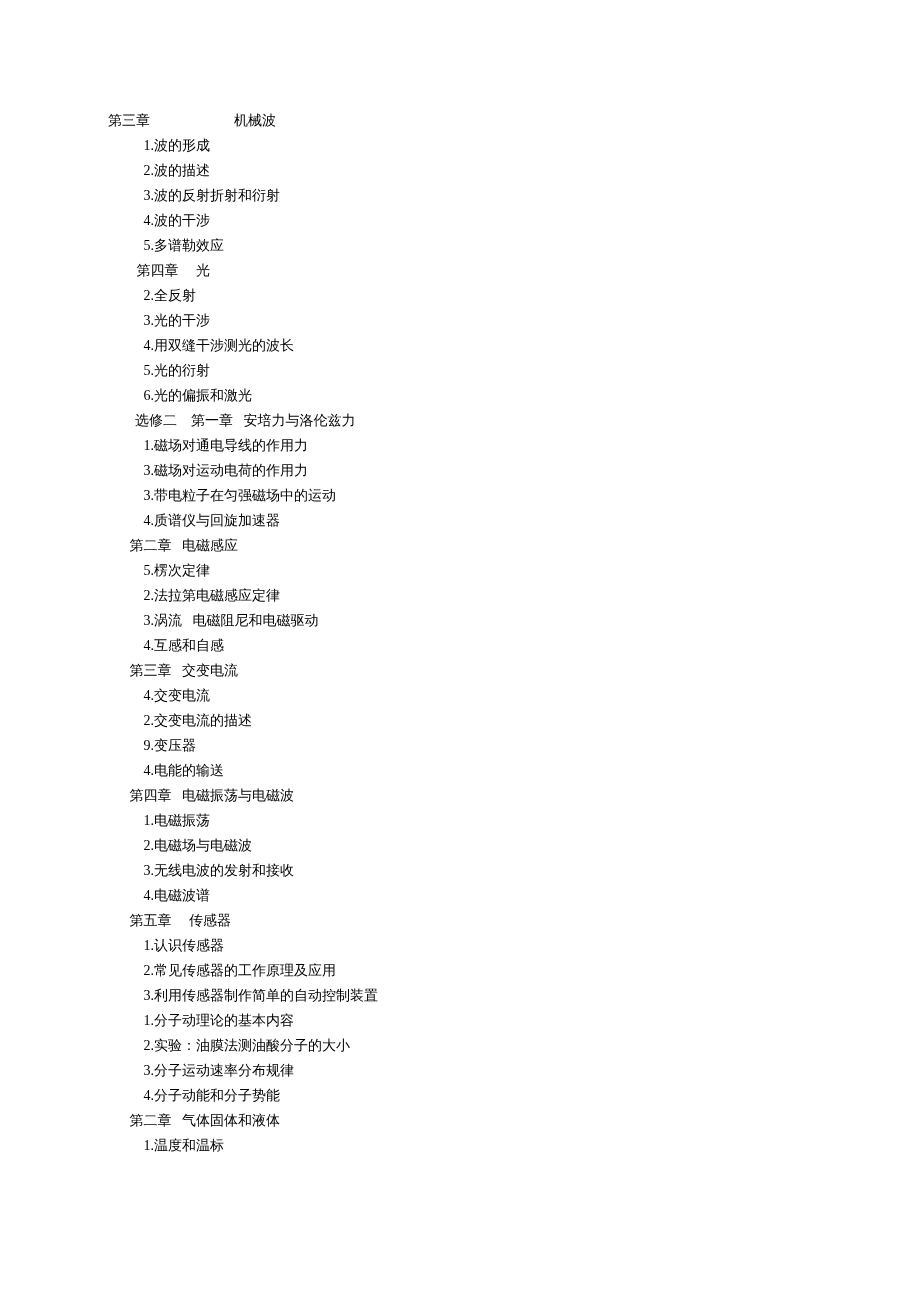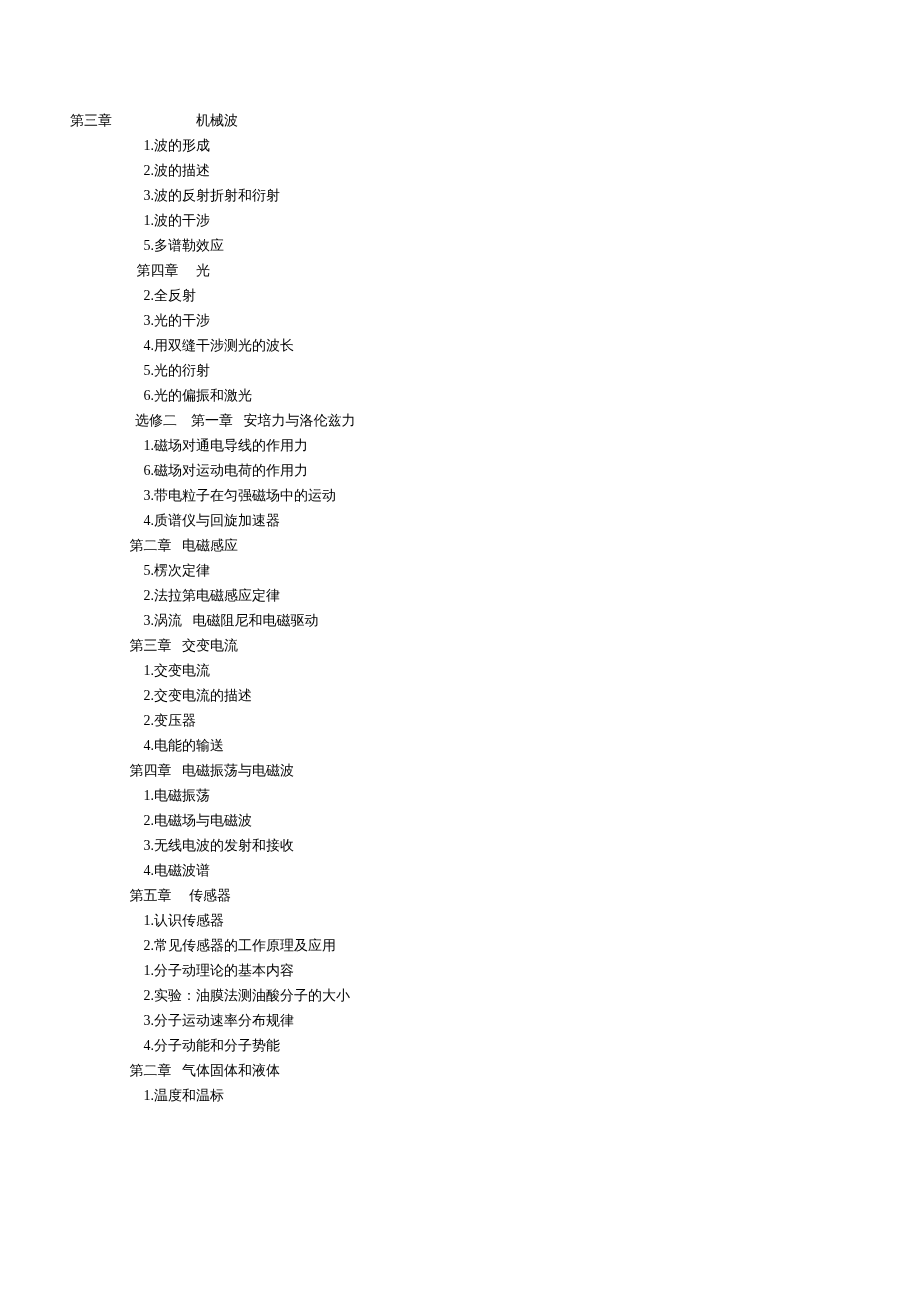--- a/index.html
+++ b/index.html
@@ -14,66 +14,69 @@
   }
   .page {
     padding: 110px 70px 60px 70px;
   }
   .line {
     white-space: pre;
     margin-bottom: 4px;
   }
   .lbl-top {
     display: inline-block;
+    margin-left: 38px;
   }
   .chapter-title {
     display: inline-block;
   }
   .book-label {
     padding-left: 0;
     text-indent: 0;
   }
 </style>
 </head>
 <body>
 
 <div class="page" id="root">
     <div class="line"><span class="lbl-top">第三章</span><span>                        </span><span class="chapter-title">机械波</span></div>
     <div class="line"><span>                     </span><span>1.波的形成</span></div>
     <div class="line"><span>                     </span><span>2.波的描述</span></div>
     <div class="line"><span>                     </span><span>3.波的反射折射和衍射</span></div>
-    <div class="line"><span>                     </span><span>1.波的干涉</span></div>
+    <div class="line"><span>                     </span><span>4.波的干涉</span></div>
     <div class="line"><span>                     </span><span>5.多谱勒效应</span></div>
     <div class="line"><span>                   </span><span>第四章     光</span></div>
     <div class="line"><span>                     </span><span>2.全反射</span></div>
     <div class="line"><span>                     </span><span>3.光的干涉</span></div>
     <div class="line"><span>                     </span><span>4.用双缝干涉测光的波长</span></div>
     <div class="line"><span>                     </span><span>5.光的衍射</span></div>
     <div class="line"><span>                     </span><span>6.光的偏振和激光</span></div>
     <div class="line book-label" style="padding-left: 65px;"><span>选修二</span><span>    </span><span>第一章   安培力与洛伦兹力</span></div>
     <div class="line"><span>                     </span><span>1.磁场对通电导线的作用力</span></div>
-    <div class="line"><span>                     </span><span>6.磁场对运动电荷的作用力</span></div>
+    <div class="line"><span>                     </span><span>3.磁场对运动电荷的作用力</span></div>
     <div class="line"><span>                     </span><span>3.带电粒子在匀强磁场中的运动</span></div>
     <div class="line"><span>                     </span><span>4.质谱仪与回旋加速器</span></div>
     <div class="line"><span>                 </span><span>第二章   电磁感应</span></div>
     <div class="line"><span>                     </span><span>5.楞次定律</span></div>
     <div class="line"><span>                     </span><span>2.法拉第电磁感应定律</span></div>
     <div class="line"><span>                     </span><span>3.涡流   电磁阻尼和电磁驱动</span></div>
+    <div class="line"><span>                     </span><span>4.互感和自感</span></div>
     <div class="line"><span>                 </span><span>第三章   交变电流</span></div>
-    <div class="line"><span>                     </span><span>1.交变电流</span></div>
+    <div class="line"><span>                     </span><span>4.交变电流</span></div>
     <div class="line"><span>                     </span><span>2.交变电流的描述</span></div>
-    <div class="line"><span>                     </span><span>2.变压器</span></div>
+    <div class="line"><span>                     </span><span>9.变压器</span></div>
     <div class="line"><span>                     </span><span>4.电能的输送</span></div>
     <div class="line"><span>                 </span><span>第四章   电磁振荡与电磁波</span></div>
     <div class="line"><span>                     </span><span>1.电磁振荡</span></div>
     <div class="line"><span>                     </span><span>2.电磁场与电磁波</span></div>
     <div class="line"><span>                     </span><span>3.无线电波的发射和接收</span></div>
     <div class="line"><span>                     </span><span>4.电磁波谱</span></div>
     <div class="line"><span>                 </span><span>第五章     传感器</span></div>
     <div class="line"><span>                     </span><span>1.认识传感器</span></div>
     <div class="line"><span>                     </span><span>2.常见传感器的工作原理及应用</span></div>
+    <div class="line"><span>                     </span><span>3.利用传感器制作简单的自动控制装置</span></div>
     <div class="line"><span>                     </span><span>1.分子动理论的基本内容</span></div>
     <div class="line"><span>                     </span><span>2.实验：油膜法测油酸分子的大小</span></div>
     <div class="line"><span>                     </span><span>3.分子运动速率分布规律</span></div>
     <div class="line"><span>                     </span><span>4.分子动能和分子势能</span></div>
     <div class="line"><span>                 </span><span>第二章   气体固体和液体</span></div>
     <div class="line"><span>                     </span><span>1.温度和温标</span></div>
   </div>
 
 </body></html>

